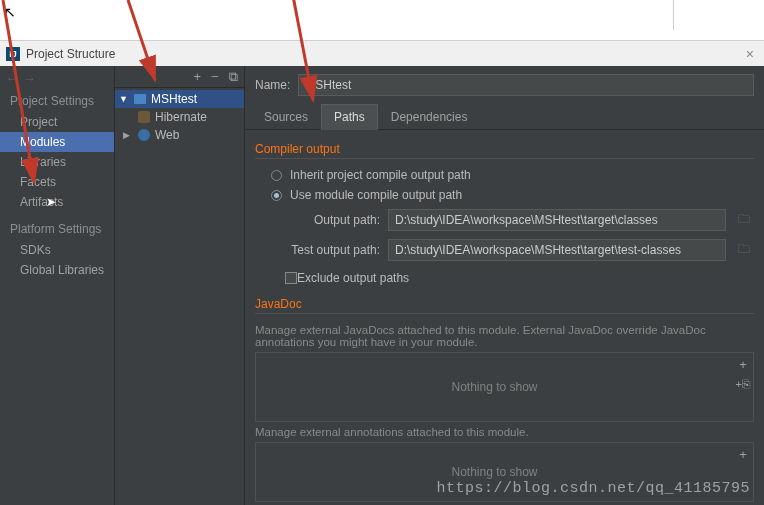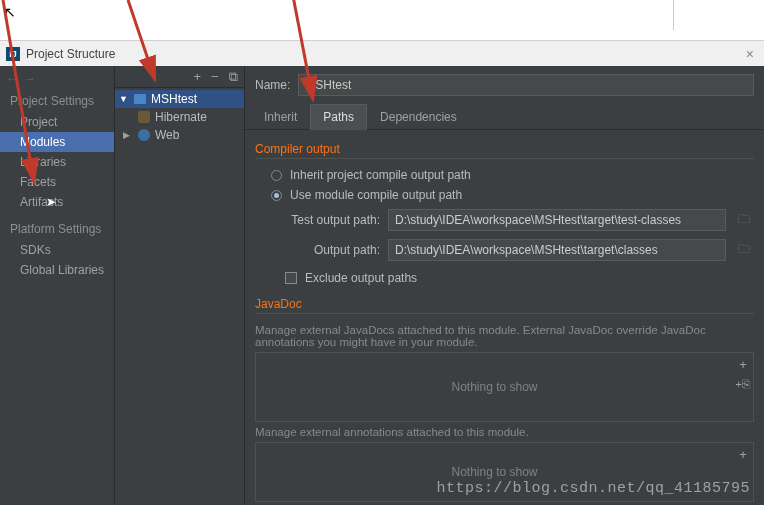--- a/index.html
+++ b/index.html
@@ -41,21 +41,21 @@
   .tab.active { background: #4c4f51; border: 1px solid #5a5a5a; border-bottom: 1px solid #4c4f51; color: #ddd; }
   .content { padding: 8px 10px; flex: 1; overflow: auto; }
   .section-label { color: #f97316; font-size: 12px; margin: 4px 0 6px 0; border-bottom: 1px solid #515151; padding-bottom: 2px; }
   .radio-row { display: flex; align-items: center; gap: 8px; padding: 3px 0 3px 16px; color: #bbb; font-size: 12px; }
   .radio { width: 11px; height: 11px; border: 1px solid #888; border-radius: 50%; display: inline-flex; align-items: center; justify-content: center; }
   .radio.checked::after { content: ""; width: 5px; height: 5px; background: #a0c0e0; border-radius: 50%; }
   .path-row { display: flex; align-items: center; gap: 8px; padding: 4px 0 4px 30px; }
   .path-row label { width: 95px; text-align: right; color: #bbb; font-size: 12px; }
   .path-input { flex: 1; background: #45494a; border: 1px solid #5a5a5a; color: #ccc; padding: 3px 6px; font-size: 12px; }
   .browse { width: 20px; text-align: center; color: #777; font-size: 12px; }
-  .checkbox-row { display: flex; align-items: center; gap: 8px; padding: 6px 0 6px 30px; color: #bbb; font-size: 12px; }
+  .checkbox-row { display: flex; align-items: center; padding: 6px 0 6px 30px; color: #bbb; font-size: 12px; }
   .checkbox { width: 12px; height: 12px; border: 1px solid #888; background: #45494a; }
   .list-desc { color: #898989; font-size: 11.5px; padding: 4px 0 0 0; }
   .list-box { border: 1px solid #515151; margin-top: 4px; height: 70px; display: flex; position: relative; }
   .list-center { flex: 1; display: flex; align-items: center; justify-content: center; color: #808080; font-size: 12px; }
   .list-side { width: 20px; display: flex; flex-direction: column; align-items: center; justify-content: flex-start; gap: 6px; padding-top: 4px; color: #a0a0a0; font-size: 13px; }
   .annotations-box { border: 1px solid #515151; margin-top: 4px; height: 60px; display: flex; }
   svg.arrow-overlay { position: absolute; top: 0; left: 0; pointer-events: none; }
   .watermark { position: absolute; right: 14px; bottom: 8px; color: #c9c9c9; font-family: "Courier New", monospace; font-size: 15px; letter-spacing: 0.5px; opacity: 0.7; }
   .cursor-arrow { position: absolute; left: 46px; top: 195px; font-size: 12px; color: #fff; pointer-events: none; }
 </style>
@@ -120,42 +120,42 @@
       </div>
     </div>
   </div>
 
   <div class="right-col">
     <div class="name-row">
       <label>Name:</label>
       <input class="name-input" value="MSHtest" style="">
     </div>
     <div class="tabs">
-      <div class="tab">Inherit</div>
+      <div class="tab">Sources</div>
       <div class="tab active">Paths</div>
       <div class="tab">Dependencies</div>
     </div>
     <div class="content">
       <div class="section-label">Compiler output</div>
       <div class="radio-row">
         <span class="radio"></span>
         <span>Inherit project compile output path</span>
       </div>
       <div class="radio-row">
         <span class="radio checked"></span>
         <span>Use module compile output path</span>
       </div>
       <div class="path-row">
-        <label>Test output path:</label>
-        <input class="path-input" value="D:\study\IDEA\workspace\MSHtest\target\test-classes" style="">
+        <label>Output path:</label>
+        <input class="path-input" value="D:\study\IDEA\workspace\MSHtest\target\classes" style="">
         <span class="browse">🗀</span>
       </div>
       <div class="path-row">
-        <label>Output path:</label>
-        <input class="path-input" value="D:\study\IDEA\workspace\MSHtest\target\classes" style="">
+        <label>Test output path:</label>
+        <input class="path-input" value="D:\study\IDEA\workspace\MSHtest\target\test-classes" style="">
         <span class="browse">🗀</span>
       </div>
       <div class="checkbox-row">
         <span class="checkbox"></span>
         <span>Exclude output paths</span>
       </div>
 
       <div class="section-label" style="margin-top:6px">JavaDoc</div>
       <div class="list-desc">Manage external JavaDocs attached to this module. External JavaDoc override JavaDoc annotations you might have in your module.</div>
       <div class="list-box">

